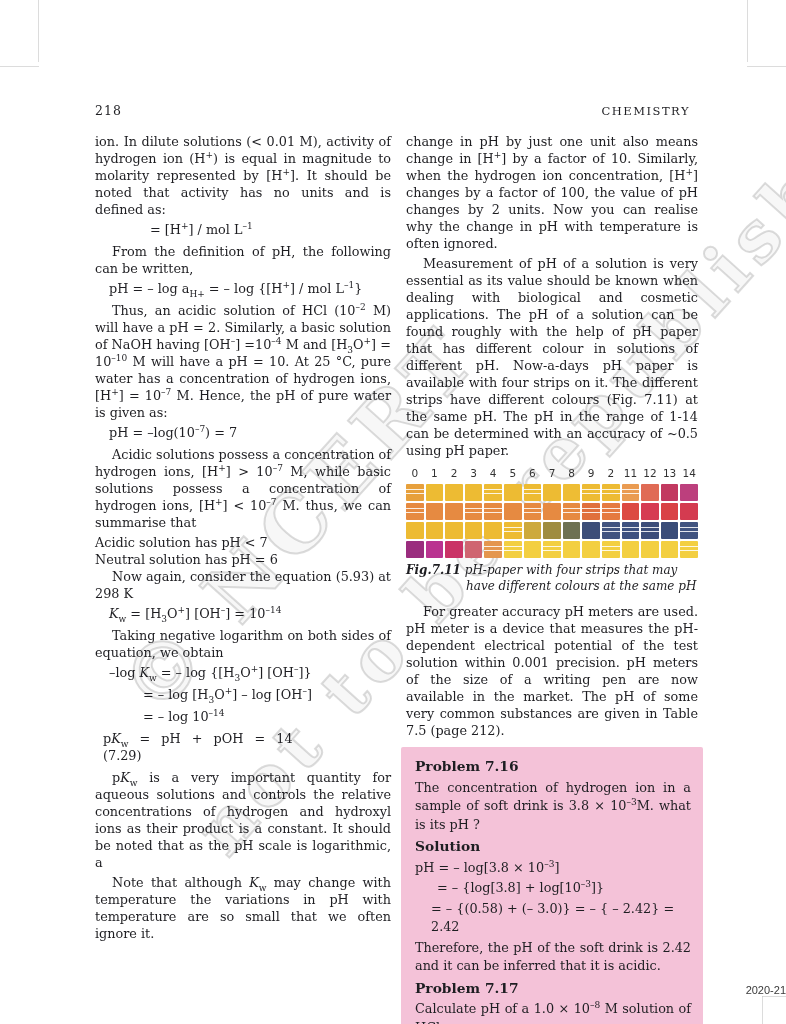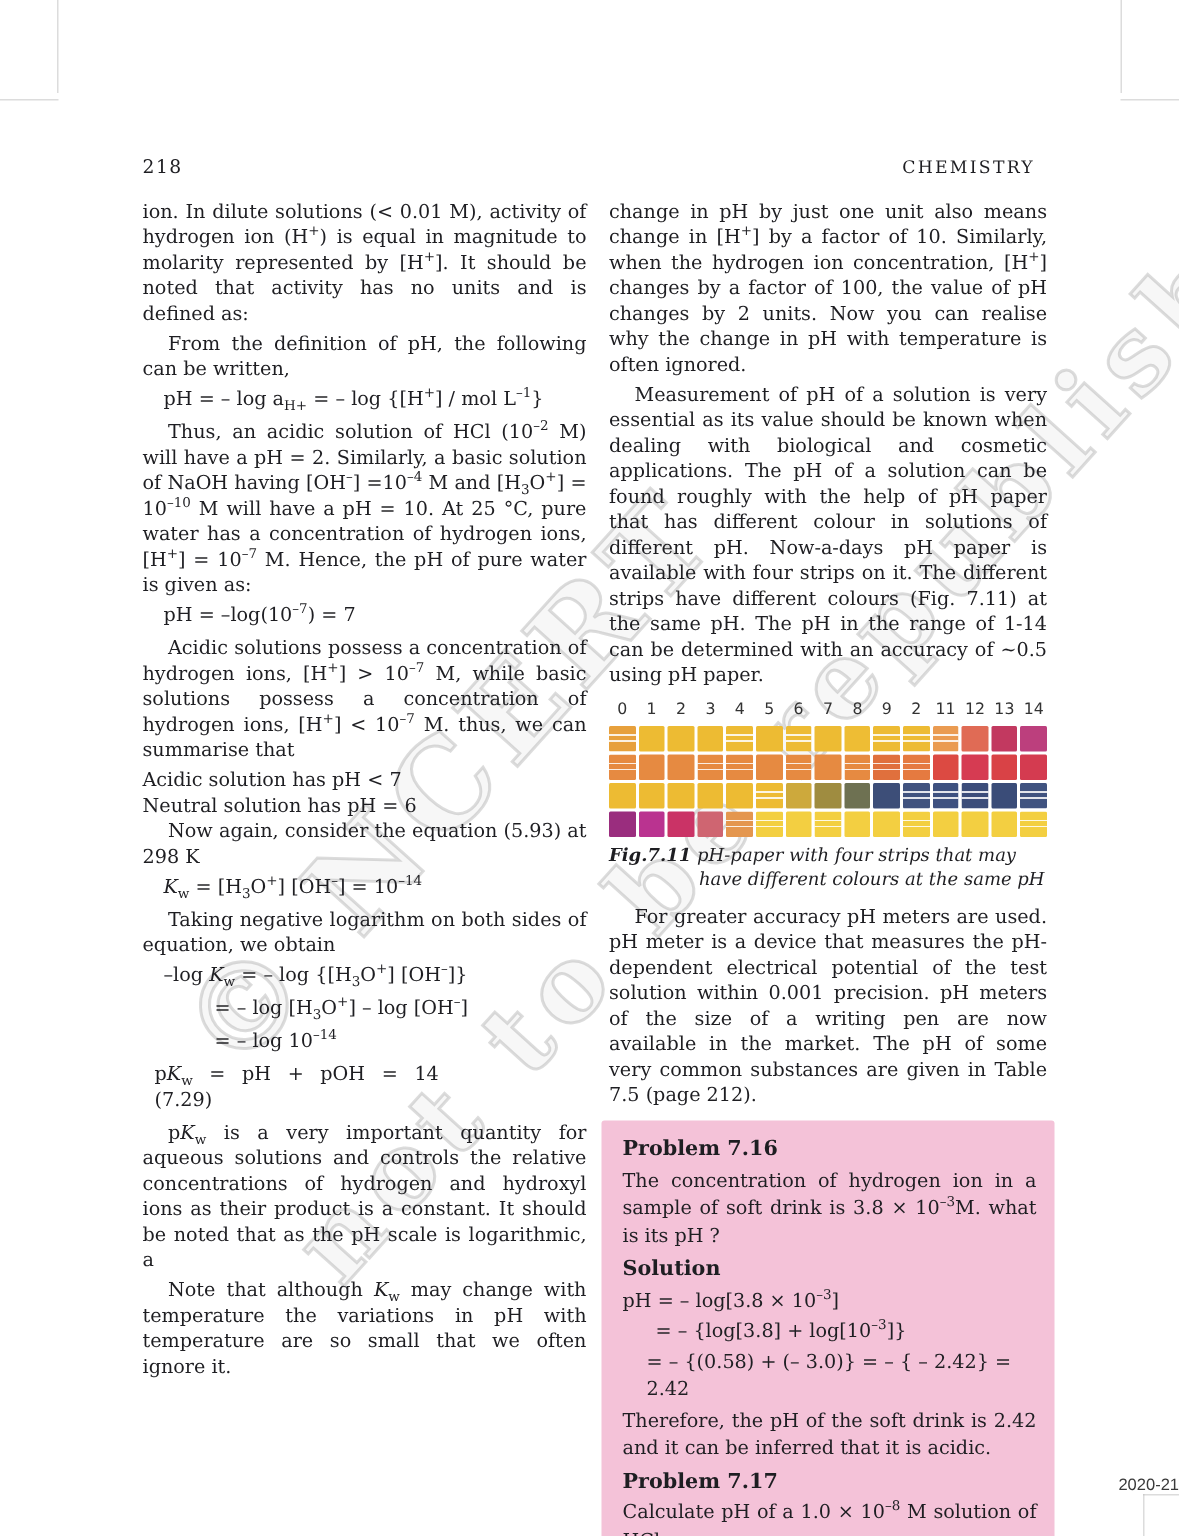--- a/index.html
+++ b/index.html
@@ -117,20 +117,21 @@
   <div class="content">
     <div class="header">
       <span class="page-num">218</span>
       <span class="book-title">CHEMISTRY</span>
     </div>
 
     <div class="columns">
 
       <div class="col left">
         <p>ion. In dilute solutions (&lt; 0.01 M), activity of hydrogen ion (H<sup>+</sup>) is equal in magnitude to molarity represented by [H<sup>+</sup>]. It should be noted that activity has no units and is defined as:</p>
+        <div class="eq c1">= [H<sup>+</sup>] / mol L<sup>–1</sup></div>
         <p class="ind">From the definition of pH, the following can be written,</p>
         <div class="eq c2">pH = – log a<sub>H+</sub> = – log {[H<sup>+</sup>] / mol L<sup>–1</sup>}</div>
         <p class="ind">Thus, an acidic solution of HCl (10<sup>–2</sup> M) will have a pH = 2. Similarly, a basic solution of NaOH having [OH<sup>–</sup>] =10<sup>–4</sup> M and [H<sub>3</sub>O<sup>+</sup>] = 10<sup>–10</sup> M will have a pH = 10. At 25 °C, pure water has a concentration of hydrogen ions, [H<sup>+</sup>] = 10<sup>–7</sup> M. Hence, the pH of pure water is given as:</p>
         <div class="eq c2">pH = –log(10<sup>–7</sup>) = 7</div>
         <p class="ind">Acidic solutions possess a concentration of hydrogen ions, [H<sup>+</sup>] &gt; 10<sup>–7</sup> M, while basic solutions possess a concentration of hydrogen ions, [H<sup>+</sup>] &lt; 10<sup>–7</sup> M. thus, we can summarise that</p>
         <p class="tight">Acidic solution has pH &lt; 7</p>
         <p class="tight">Neutral solution has pH = 6</p>
         <p class="ind">Now again, consider the equation (5.93) at 298 K</p>
         <div class="eq c2"><i>K</i><sub>w</sub> = [H<sub>3</sub>O<sup>+</sup>] [OH<sup>–</sup>] = 10<sup>–14</sup></div>
         <p class="ind">Taking negative logarithm on both sides of equation, we obtain</p>

